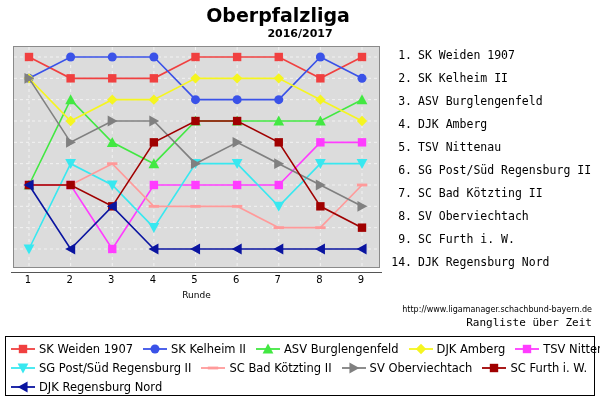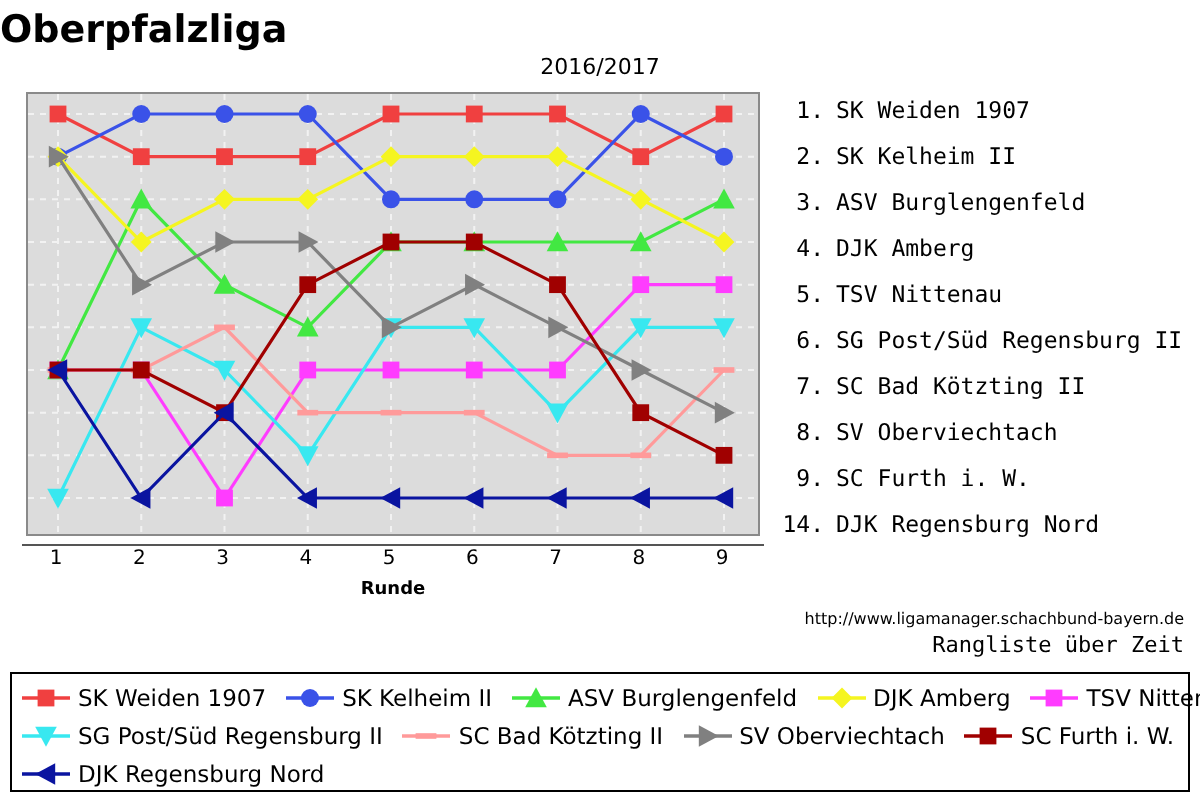--- a/index.html
+++ b/index.html
@@ -16,33 +16,33 @@
   }
   #root {
     position: absolute;
     left: 0; top: 0;
     width: 600px; height: 400px;
   }
   .title {
     position: absolute;
     left: 0; top: 4px;
     width: 556px;
-    text-align: left;
+    text-align: center;
     font-size: 19px;
     font-weight: bold;
     color: #000;
     letter-spacing: 0px;
   }
   .subtitle {
     position: absolute;
     left: 0; top: 27px;
     width: 600px;
     text-align: center;
     font-size: 11px;
-    font-weight: normal;
+    font-weight: bold;
     color: #000;
   }
   
   #plot-panel {
     position: absolute;
     left: 13px;
     top: 46px;
     width: 367px;
     height: 222px;
     background: #dcdcdc;
@@ -69,21 +69,20 @@
     color: #000;
   }
   #x-axis-title {
     position: absolute;
     left: 13px;
     top: 290px;
     width: 367px;
     text-align: center;
     font-size: 9px;
     color: #000;
-    font-weight: bold;
   }
   
   #ranking-list {
     position: absolute;
     left: 386px;
     top: 48px;
     width: 214px;
   }
   .rank-row {
     display: flex;

